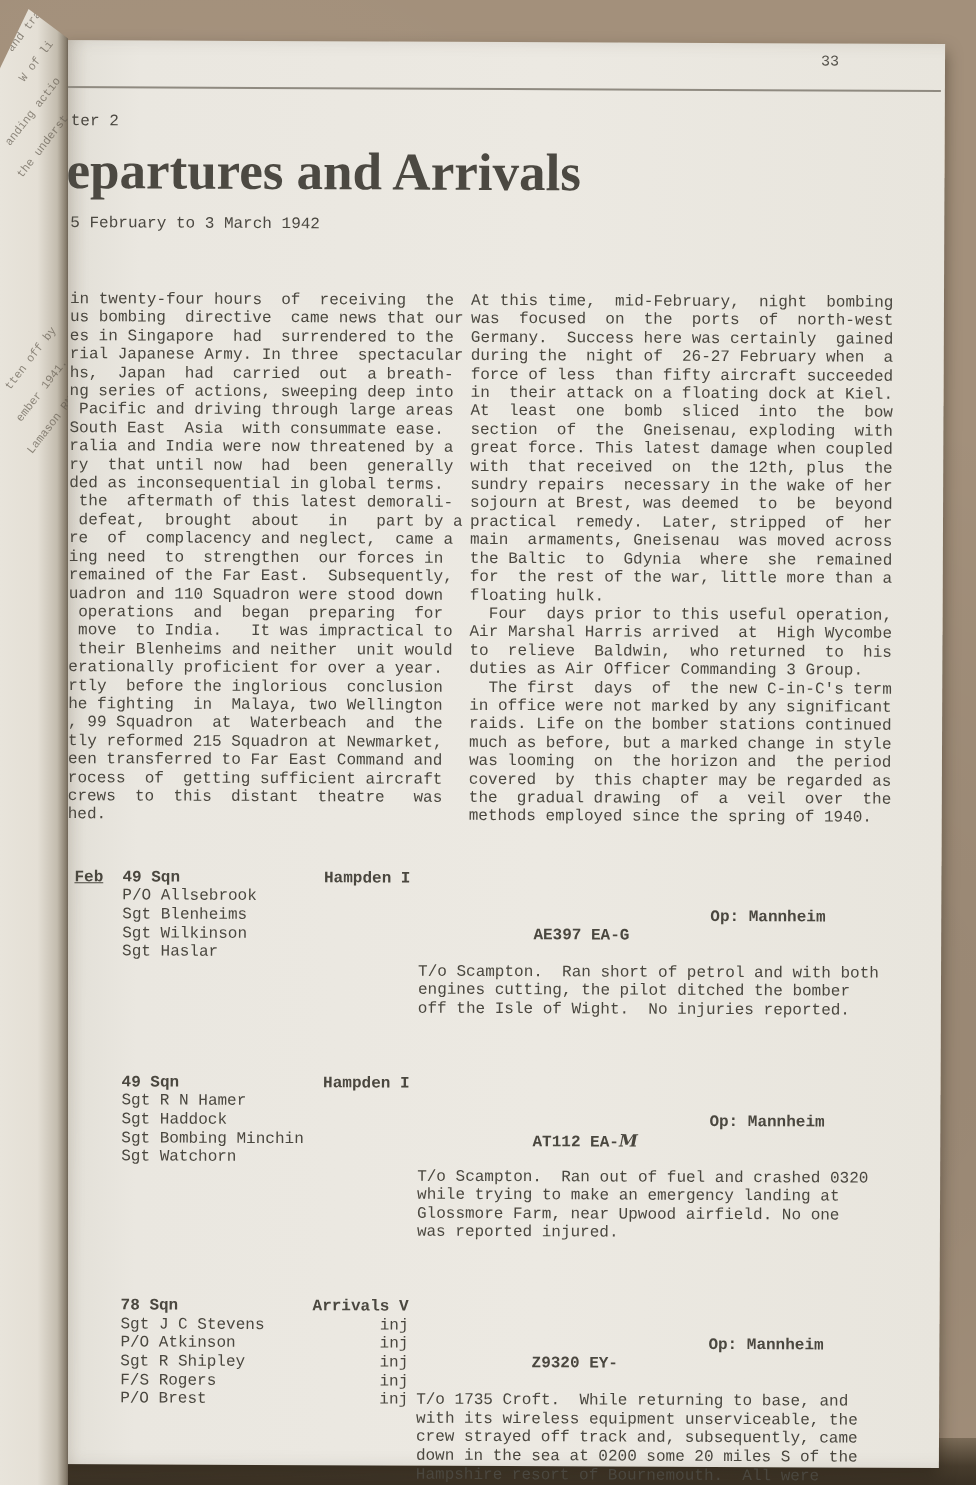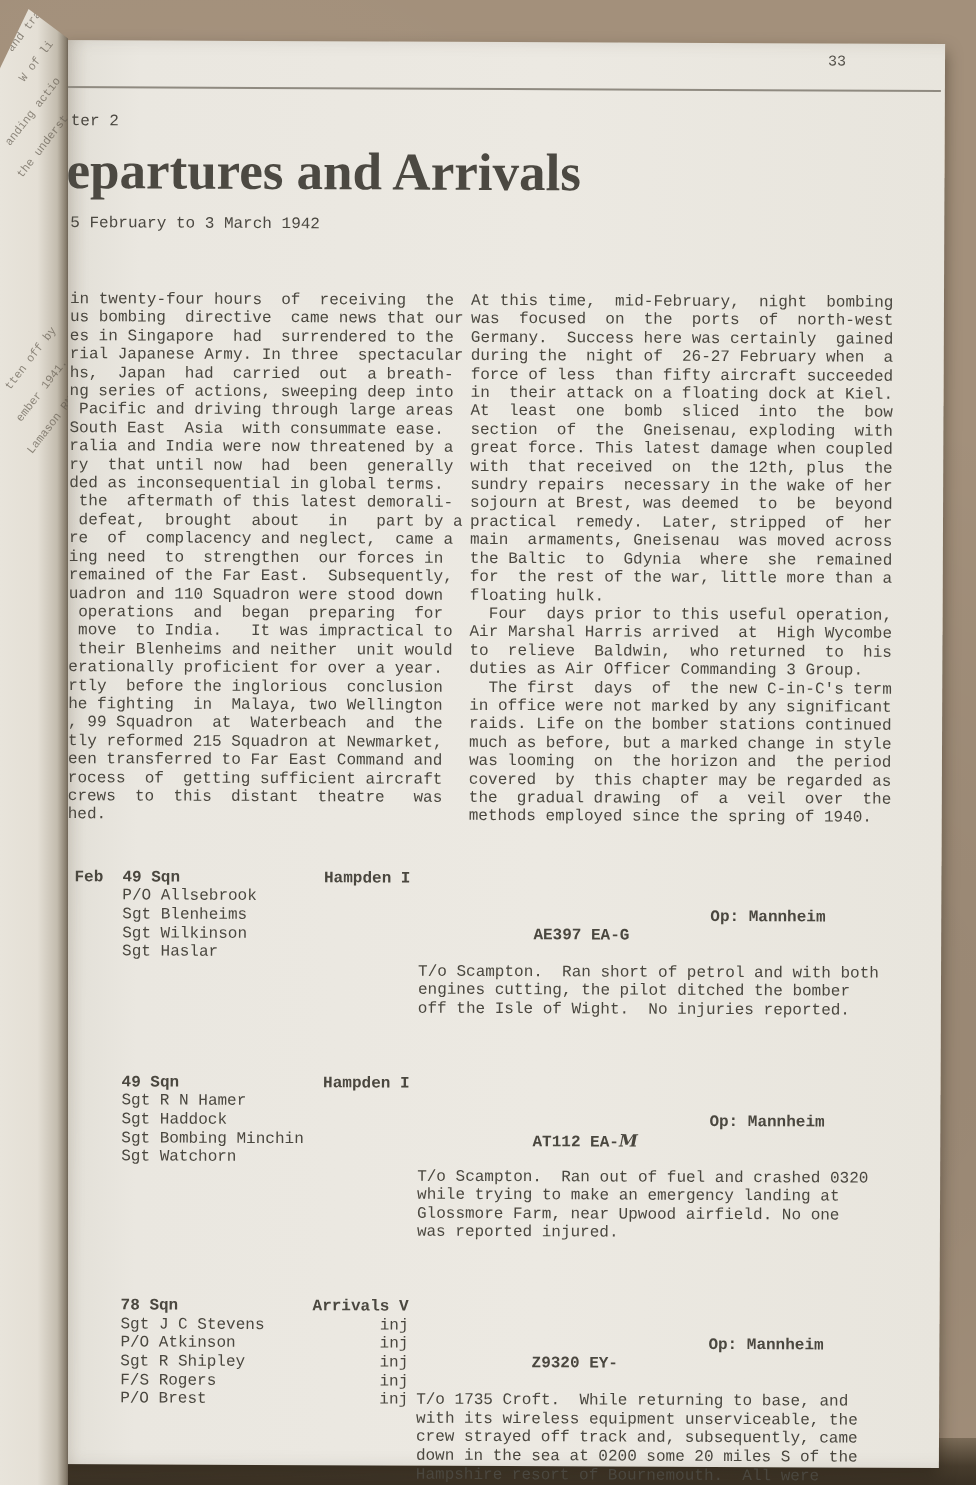--- a/index.html
+++ b/index.html
@@ -19,37 +19,37 @@
     position:absolute; left:58px; top:42px; width:884px; height:1424px;
     background:linear-gradient(90deg,#d7d2c7 0%,#e4e1d9 3%,#eae7e0 9%,#ece9e2 55%,#e8e5dd 100%);
     transform:rotate(0.25deg);
     box-shadow:0 8px 16px rgba(40,32,22,0.55), inset 14px 0 22px -10px rgba(70,58,45,0.35);
     z-index:2;
   }
   .page-inner {
     position:relative; width:100%; height:100%; box-sizing:border-box;
     padding:72px 26px 0 10px; color:#46433d;
   }
-  .pagenum { position:absolute; top:10px; right:99px; font-size:15px; color:#55524b;text-align:center; }
+  .pagenum { position:absolute; top:10px; right:106px; font-size:15px; color:#55524b;text-align:center; }
   .rule { position:absolute; top:46px; left:2px; right:4px; height:1.5px; background:#8f8a80; }
   .chapter { font-size:16px; color:#4b4841; }
   .title {
     font-family:"Liberation Serif", serif; font-weight:bold; font-size:53px;
     line-height:56px; color:#4c4942; margin:12px 0 0 -4px; letter-spacing:0;
   }
   .subtitle { margin-top:16px; font-size:16px; color:#4b4841; }
   .columns { display:flex; gap:9px; margin-top:58px; font-size:16px; line-height:18.4px; }
   .col { white-space:pre; color:#4a473f; }
   .col-left { width:392px; }
   .col-right { width:437px; }
   .entries { margin-left:7px; margin-top:44px; font-size:16px; line-height:18.6px; color:#4a473f; }
   .entry { display:flex; gap:8px; margin-bottom:19px; }
   .e-left { width:336px; flex:none; }
   .e-head { display:flex; font-weight:bold; }
-  .e-date { width:48px; flex:none; }
+  .e-date { width:48px; flex:none;text-decoration:underline; }
   .e-ac { margin-left:auto; }
   .crew-row { display:flex; padding-left:48px; }
   .crew-status { margin-left:auto; }
   .e-right { width:482px; flex:none; white-space:pre; }
   .e-serial-row { position:relative; font-weight:bold; height:18.6px; }
   .e-op { position:absolute; left:292px; top:0; }
   .hand { font-family:"DejaVu Serif", serif; font-style:italic; font-weight:bold; font-size:17px; }
   .prev-strip {
     position:absolute; left:0; top:0; width:68px; height:1485px; z-index:3; overflow:hidden;
     background:linear-gradient(90deg,#e8e4db 0%,#e4dfd5 55%,#c3bcae 84%,#877d6d 97%,#6e6456 100%);

